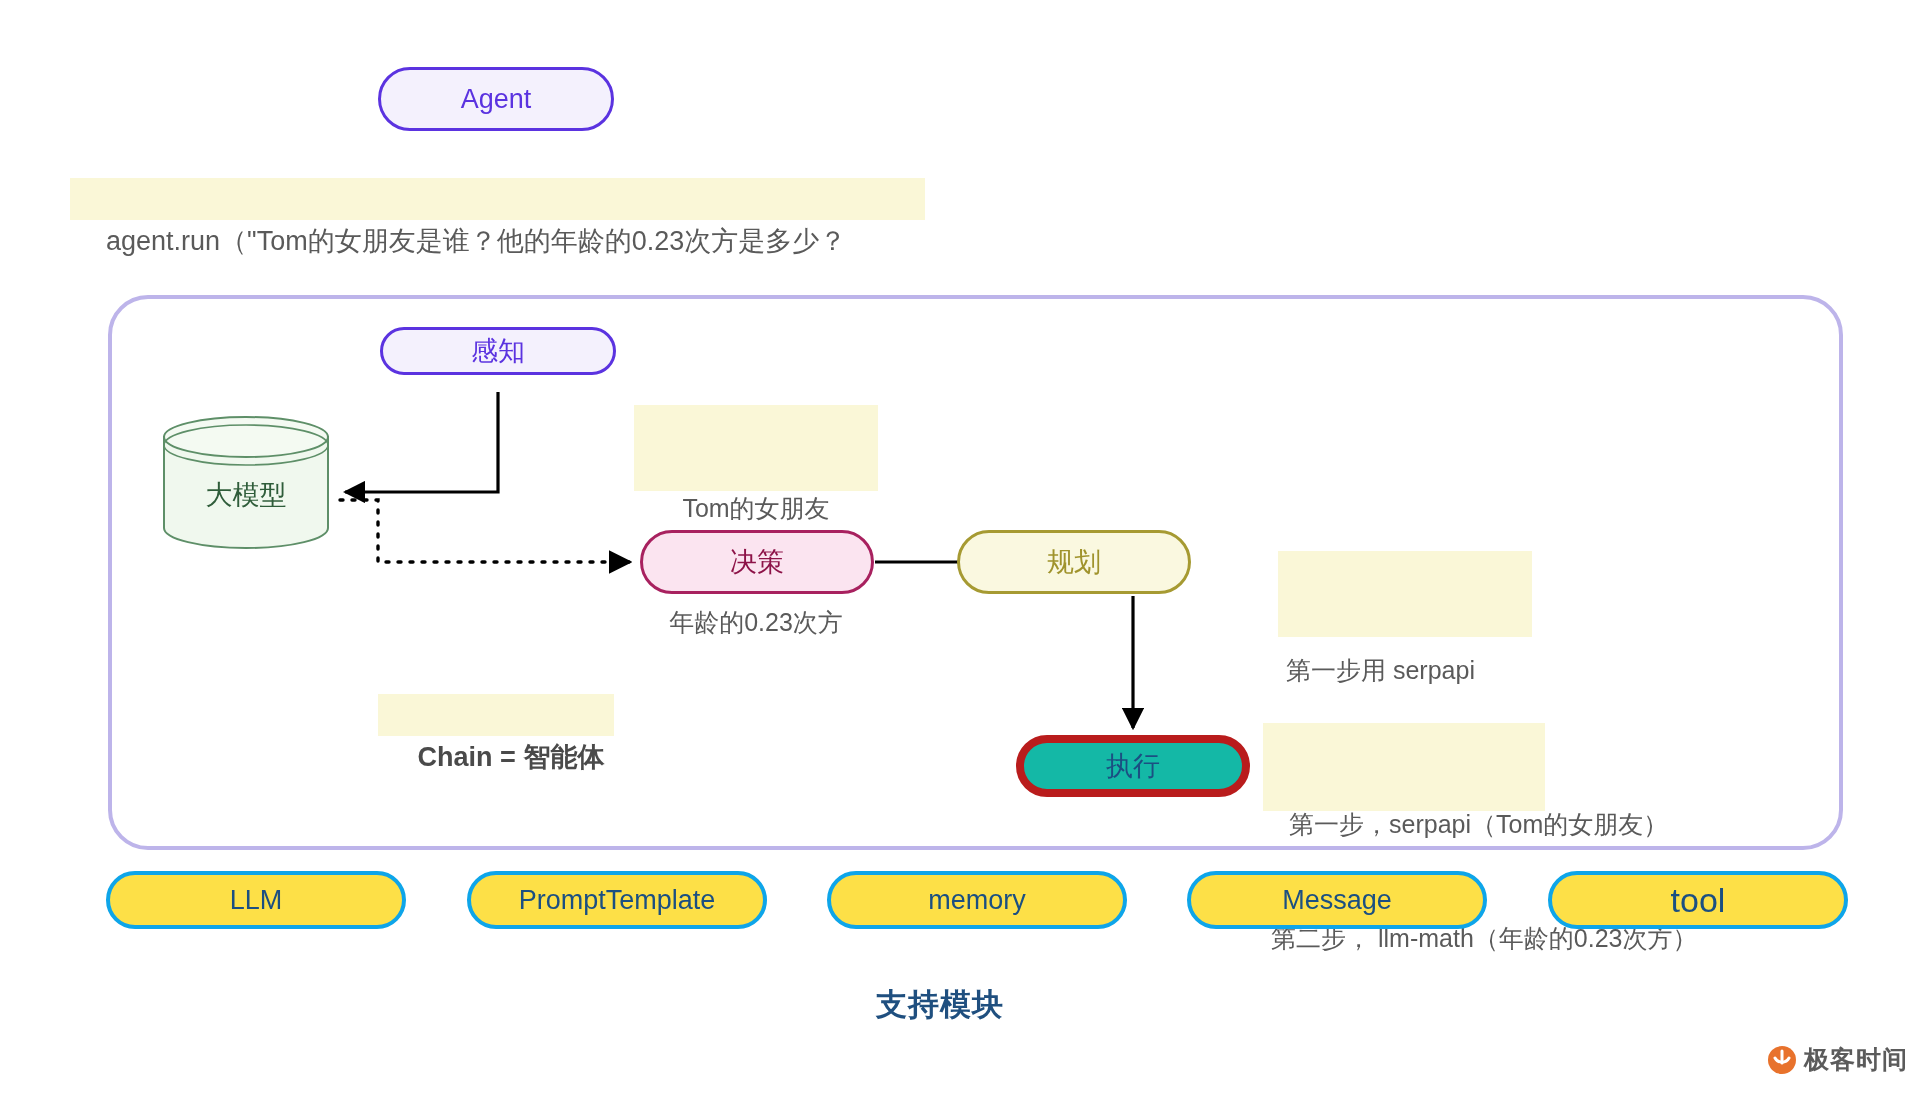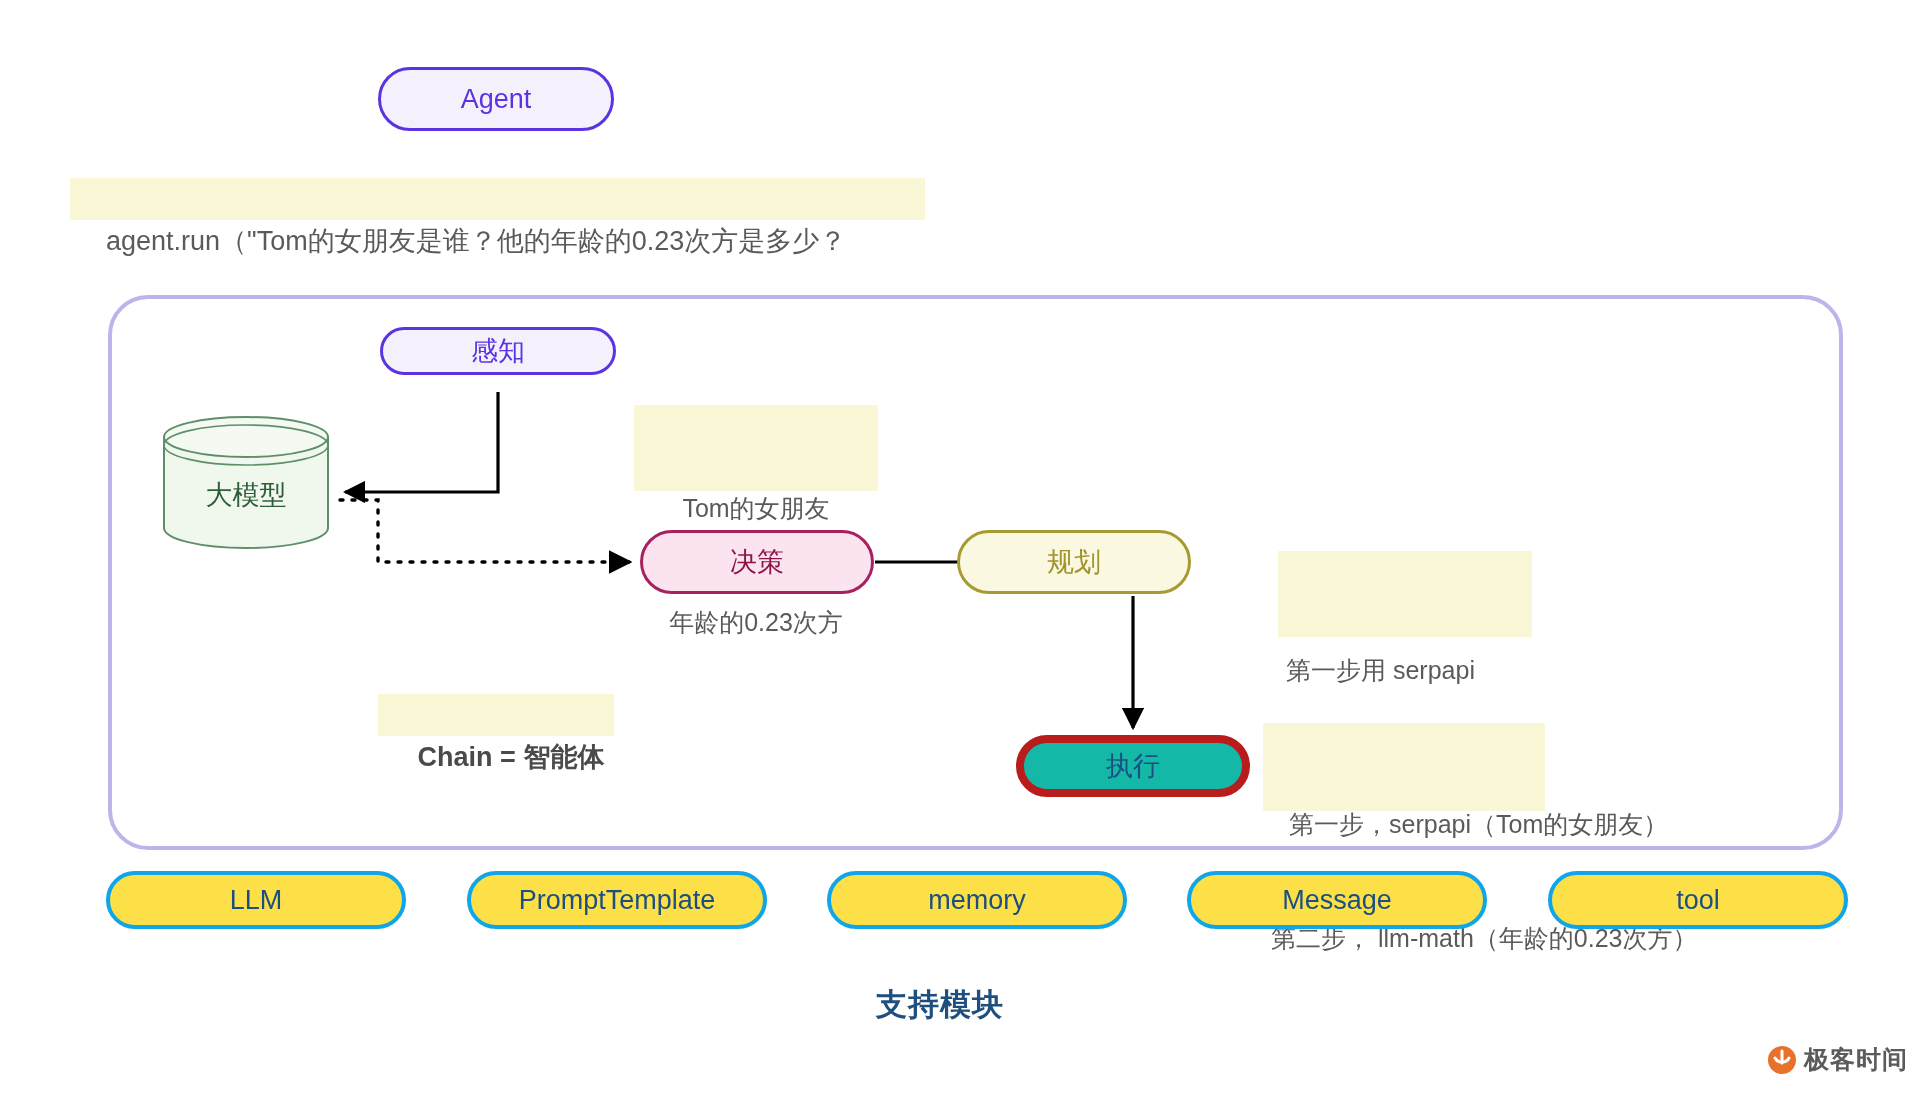--- a/index.html
+++ b/index.html
@@ -205,21 +205,21 @@
   </div>
 
   <div class="pill pill-module" style="left:827px; top:871px; width:300px; height:58px; font-size:27px;">
     <span>memory</span>
   </div>
 
   <div class="pill pill-module" style="left:1187px; top:871px; width:300px; height:58px; font-size:27px;">
     <span>Message</span>
   </div>
 
-  <div class="pill pill-module" style="left:1548px; top:871px; width:300px; height:58px; font-size:27px;align-items:center;">
+  <div class="pill pill-module" style="left:1548px; top:871px; width:300px; height:58px; font-size:34px;align-items:center;">
     <span>tool</span>
   </div>
 
   <div id="footer-title" style="left:810px; top:984px; width:260px;">
     <span>支持模块</span>
   </div>
 
   <div id="watermark" style="left:1767px; top:1043px;">
     <svg width="30" height="30" viewBox="0 0 30 30">
       <circle cx="15" cy="15" r="14" fill="#e8722c"></circle>

